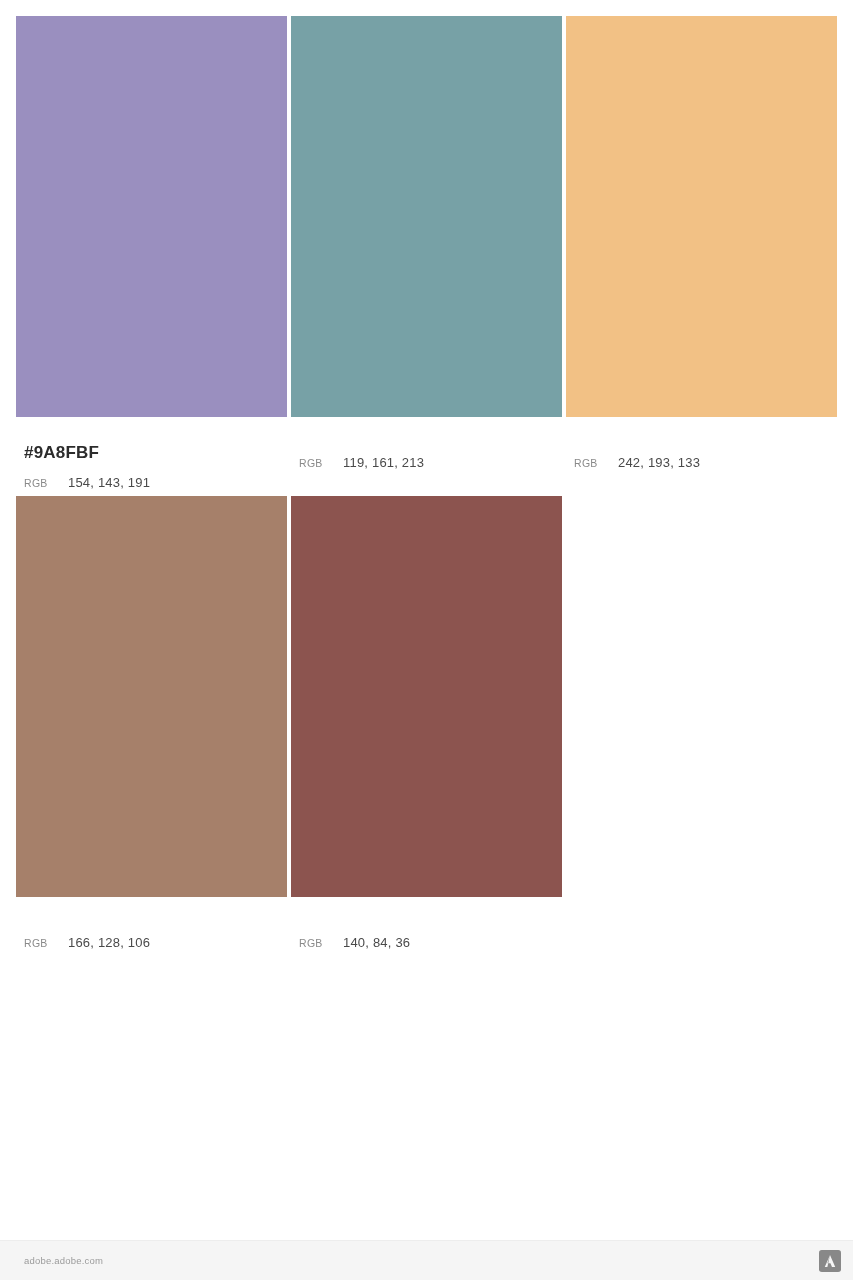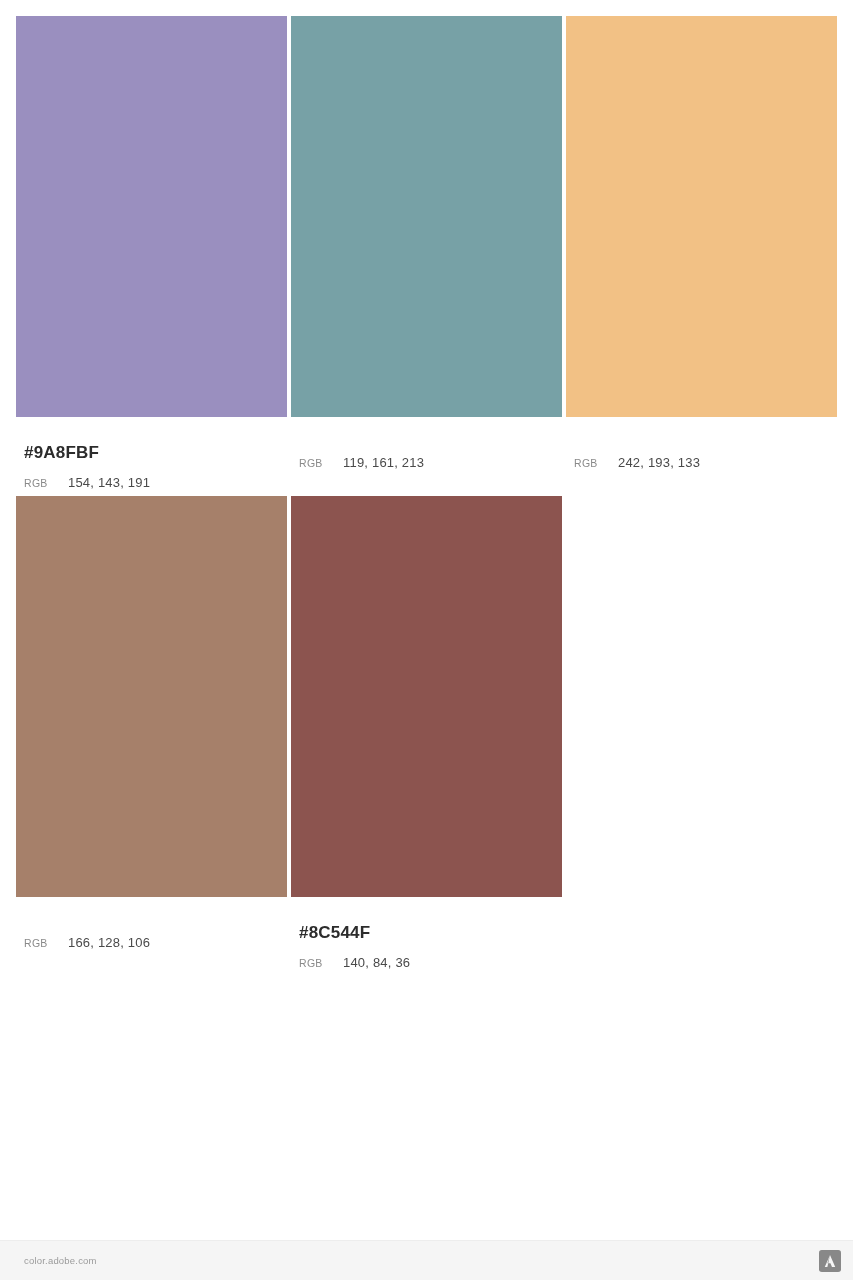--- a/index.html
+++ b/index.html
@@ -159,39 +159,38 @@
           <div class="swatch-rgb-line">
             <span class="rgb-label">RGB</span>
             <span class="rgb-values">166, 128, 106</span>
           </div>
         </div>
       </div>
 
       <div class="swatch-cell">
         <div class="swatch-chip" style="background-color: rgb(140, 84, 79);"></div>
         <div class="swatch-info">
-          <div class="swatch-hex">#8C544F</div>
           <div class="swatch-rgb-line">
             <span class="rgb-label">RGB</span>
             <span class="rgb-values">140, 84, 36</span>
           </div>
         </div>
       </div>
 
       <div class="swatch-cell empty">
         <div class="swatch-chip"></div>
         <div class="swatch-info"></div>
       </div>
 
     </div>
 
   </div>
 
   <div class="footer">
-    <span class="footer-url">color.adobe.com</span>
+    <span class="footer-url">adobe.adobe.com</span>
     <span>
       <svg class="adobe-logo" viewBox="0 0 32 32" xmlns="http://www.w3.org/2000/svg" aria-hidden="true">
         <rect x="0" y="0" width="32" height="32" rx="4" ry="4" fill="#888888"></rect>
         <path d="M16 7.2 L23.6 24.8 L18.9 24.8 L16.6 19.2 L12.2 19.2 Z M16 7.2 L8.4 24.8 L12.2 24.8 Z" fill="#f5f5f5"></path>
       </svg>
     </span>
   </div>
 
 </div>
 

